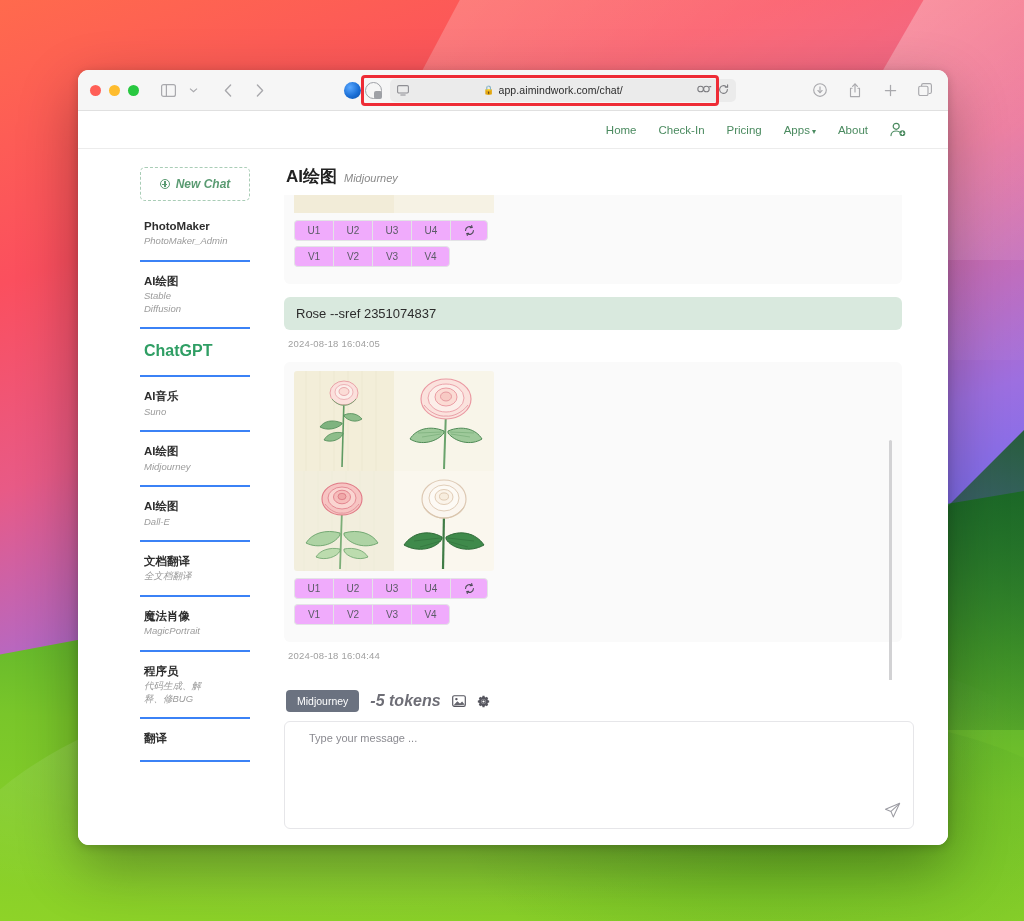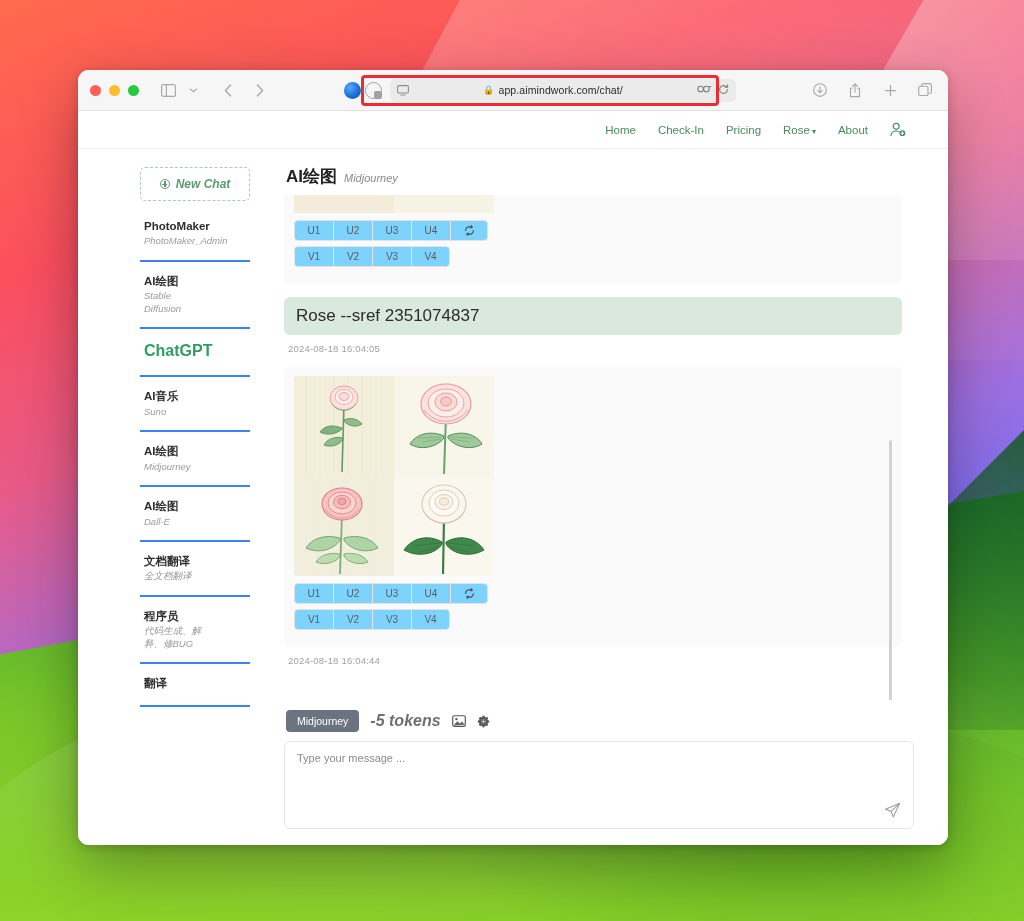--- a/index.html
+++ b/index.html
@@ -301,21 +301,21 @@
   }
   .rose-cell { position: relative; overflow: hidden; }
   .rose-cell svg { width: 100%; height: 100%; display: block; }
 
   .btn-row { display: flex; margin-bottom: 5px; }
   .mj-btn {
     min-width: 39px;
     height: 21px;
     border: 1px solid #e3e3e6;
     border-right: none;
-    background: #7dd3fc;
+    background: #f0abfc;
     color: #5b5b66;
     font-size: 10px;
     display: flex;
     align-items: center;
     justify-content: center;
     font-family: "Liberation Sans", sans-serif;
   }
   .mj-btn:first-child { border-radius: 4px 0 0 4px; }
   .mj-btn:last-child { border-radius: 0 4px 4px 0; border-right: 1px solid #e3e3e6; }
   .mj-btn.icon-btn { min-width: 38px; }
@@ -324,21 +324,21 @@
     font-size: 9.5px;
     color: #a0a0a0;
     padding: 8px 0 0 4px;
     letter-spacing: .2px;
   }
 
   .msg-user {
     background: #d9e9de;
     border-radius: 6px;
     padding: 9px 12px;
-    font-size: 17px;
+    font-size: 13px;
     color: #2c2c2c;
   }
 
   .block-gap { height: 13px; }
 
   
   #chat-scrollbar {
     position: absolute;
     right: 22px;
     top: 245px;
@@ -367,22 +367,22 @@
     padding: 5px 11px;
     border-radius: 4px;
   }
   #token-cost { font-size: 16px; font-style: italic; color: #6e6e76; font-weight: 600; }
   .cmp-ico { color: #55555e; display: inline-flex; align-items: center; }
 
   #textarea-box {
     border: 1px solid #e6e6e9;
     border-radius: 6px;
     background: #fff;
-    height: 88px;
-    padding: 10px 12px;
+    height: 108px;
+    padding: 10px 24px;
     position: relative;
   }
   #textarea-ph { font-size: 11px; color: #8a8a90; }
   #send-btn {
     position: absolute;
     right: 12px; bottom: 9px;
     color: #9b9ba2;
     display: inline-flex;
   }
 </style>
@@ -499,21 +499,21 @@
         </span>
       </div>
     </div>
 
     <div id="page">
 
       <nav id="sitenav">
         <a href="#">Home</a>
         <a href="#">Check-In</a>
         <a href="#">Pricing</a>
-        <a href="#"><span>Rose</span><span class="caret">▾</span></a>
+        <a href="#"><span>Apps</span><span class="caret">▾</span></a>
         <a href="#">About</a>
         <span class="user-ico">
           <svg width="16" height="15" viewBox="0 0 16 15" fill="none" stroke="currentColor" stroke-width="1.2" stroke-linecap="round">
             <circle cx="6.2" cy="4.3" r="3"></circle>
             <path d="M1 13.6 c0-2.9 2.4-4.6 5.2-4.6 1.6 0 3 .5 4 1.4"></path>
             <circle cx="12.4" cy="11.2" r="2.9" fill="currentColor" stroke="none"></circle>
             <path d="M11.1 11.2 h2.6 M12.4 9.9 v2.6" stroke="#ffffff" stroke-width="1.1"></path>
           </svg>
         </span>
       </nav>
@@ -545,20 +545,24 @@
             <div class="ci-title">AI绘图</div>
             <div class="ci-sub">Midjourney</div>
           </div>
           <div class="chat-item">
             <div class="ci-title">AI绘图</div>
             <div class="ci-sub">Dall-E</div>
           </div>
           <div class="chat-item">
             <div class="ci-title">文档翻译</div>
             <div class="ci-sub">全文档翻译</div>
+          </div>
+          <div class="chat-item">
+            <div class="ci-title">魔法肖像</div>
+            <div class="ci-sub">MagicPortrait</div>
           </div>
           <div class="chat-item">
             <div class="ci-title">程序员</div>
             <div class="ci-sub">代码生成、解释、修BUG</div>
           </div>
           <div class="chat-item">
             <div class="ci-title">翻译</div>
           </div>
         </aside>
 

